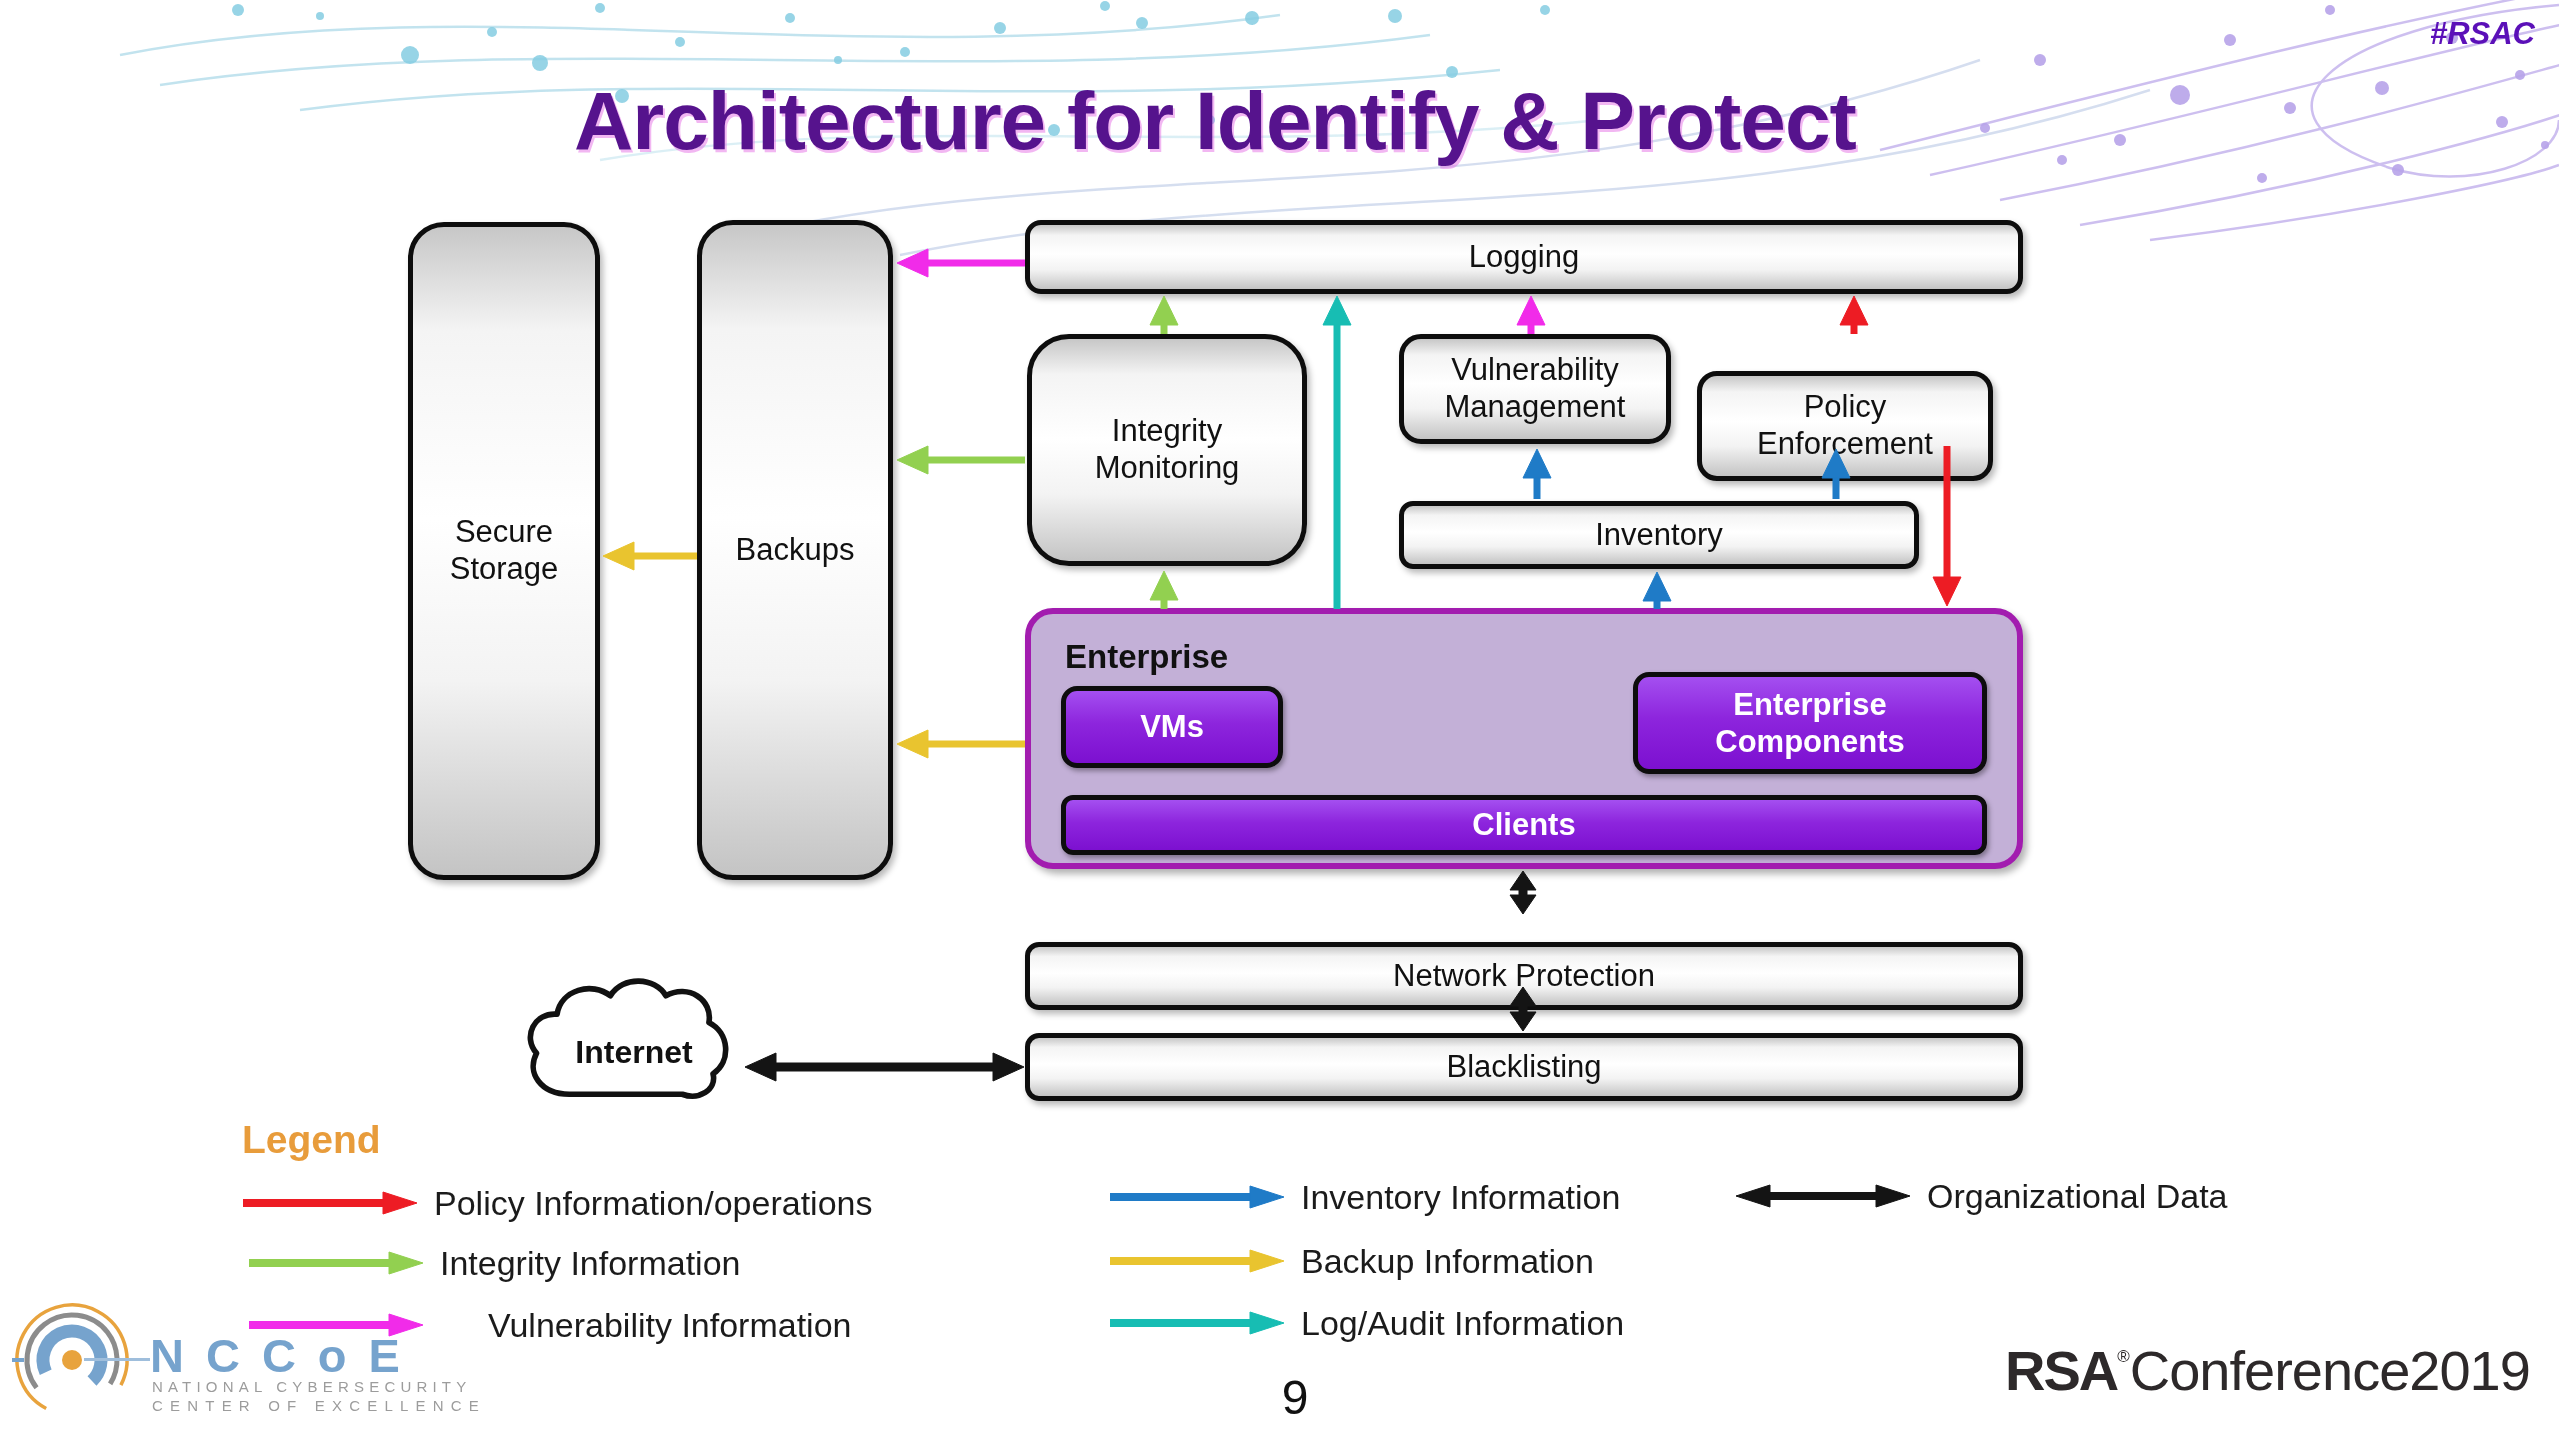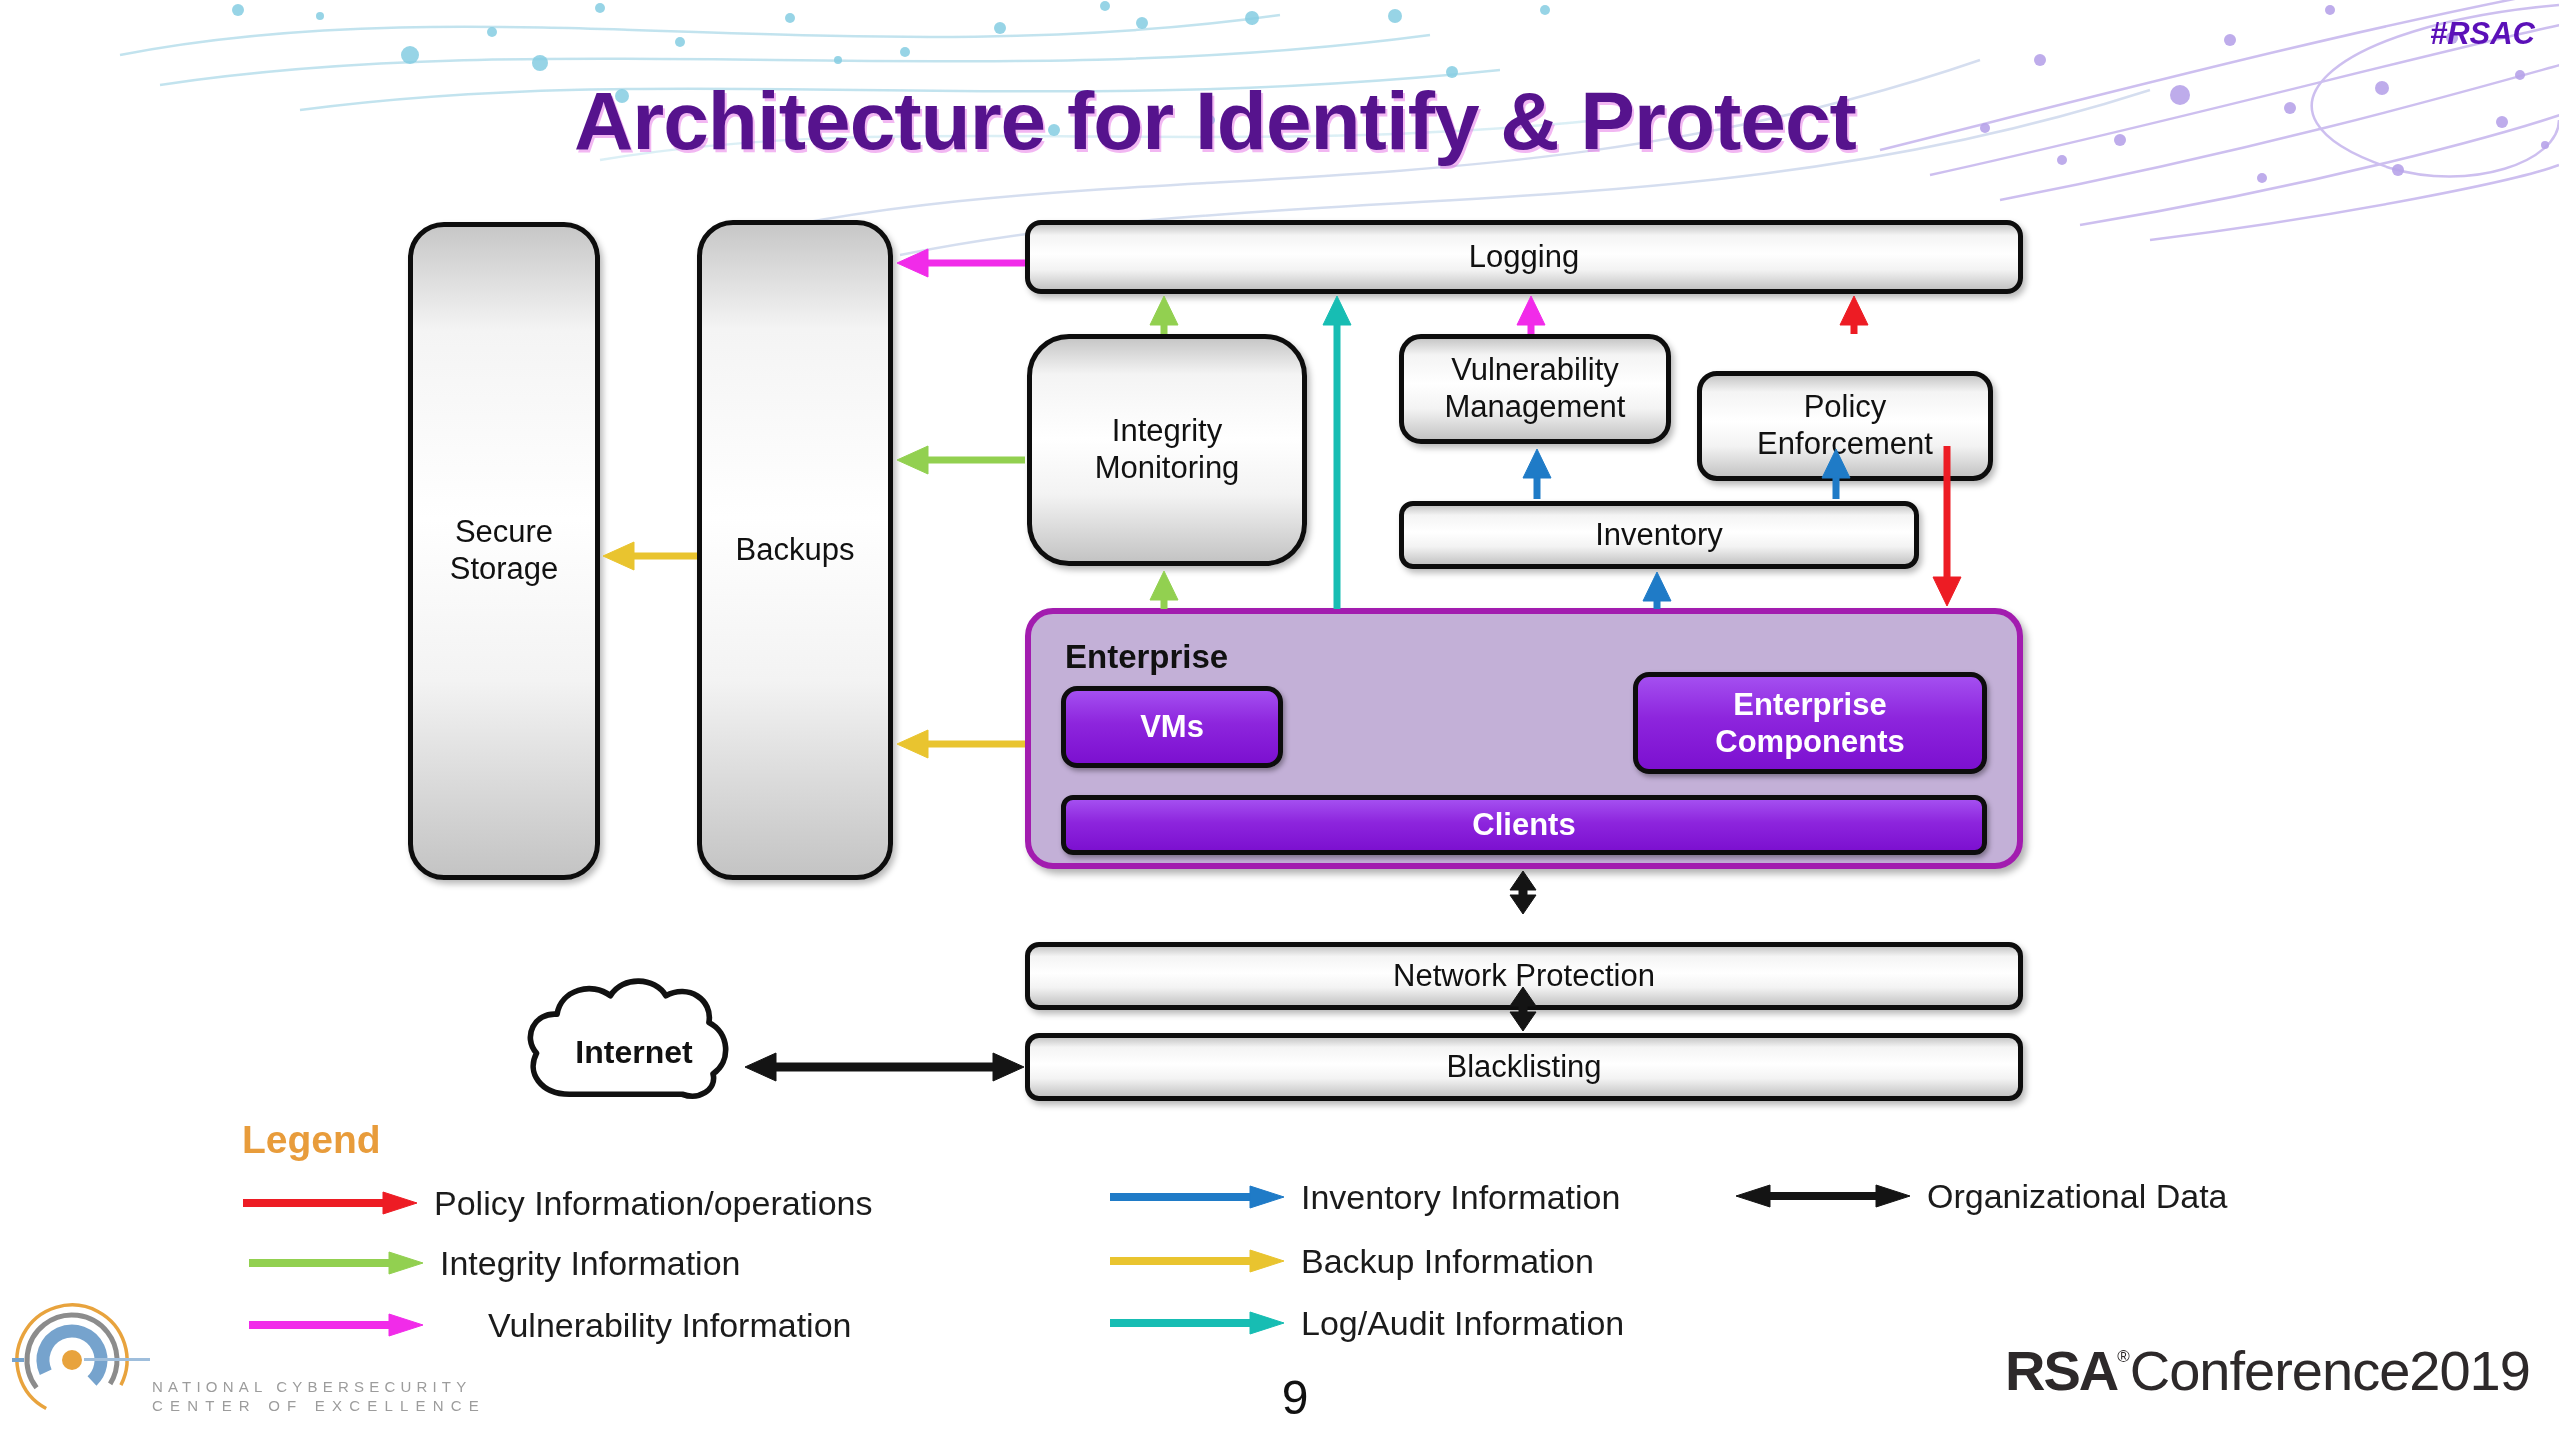--- a/index.html
+++ b/index.html
@@ -293,20 +293,21 @@
 
 <div class="nccoe">
   <svg width="128" height="134" viewBox="0 0 128 134">
     <circle cx="62" cy="66" r="55" fill="none" stroke="var(--c-nccoe-orange,#E8A33D)" stroke-width="3.5" stroke-dasharray="258 88" transform="rotate(118 62 66)"></circle>
     <circle cx="62" cy="66" r="45" fill="none" stroke="#8C8C8C" stroke-width="5" stroke-dasharray="196 87" transform="rotate(142 62 66)"></circle>
     <circle cx="62" cy="66" r="29" fill="none" stroke="var(--c-nccoe-blue,#76A3CD)" stroke-width="13" stroke-dasharray="127 56" transform="rotate(155 62 66)"></circle>
     <line x1="2" y1="66" x2="14" y2="66" stroke="var(--c-nccoe-blue,#76A3CD)" stroke-width="4"></line>
     <circle cx="62" cy="66" r="10" fill="var(--c-nccoe-orange,#E8A33D)"></circle>
   </svg>
   <div class="nccoe-connector"></div>
+  <div class="nccoe-wordmark">NCCoE</div>
   <div class="nccoe-cap1">NATIONAL CYBERSECURITY</div>
   <div class="nccoe-cap2">CENTER OF EXCELLENCE</div>
 </div>
 
 <div class="rsa-logo">
   <span class="rsa-brand">RSA</span><span class="rsa-reg">®</span><span class="rsa-rest">Conference2019</span>
 </div>
 
 <div class="page-num">9</div>
 

